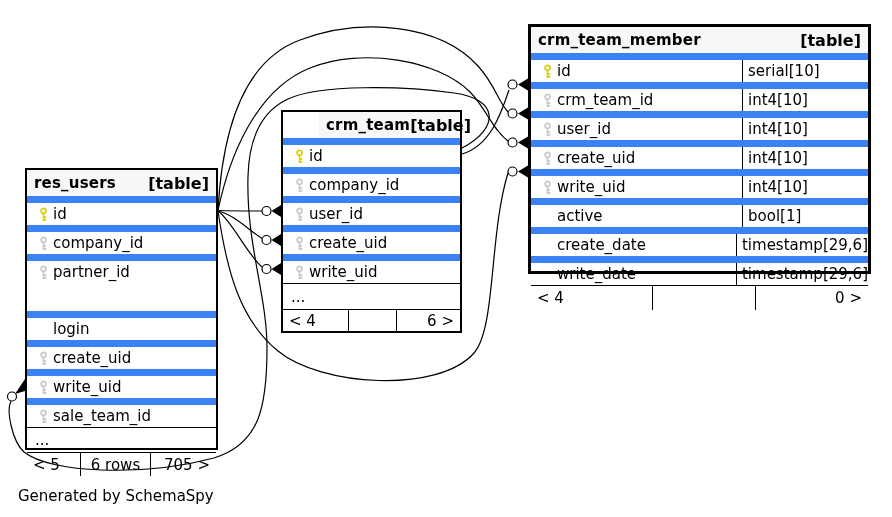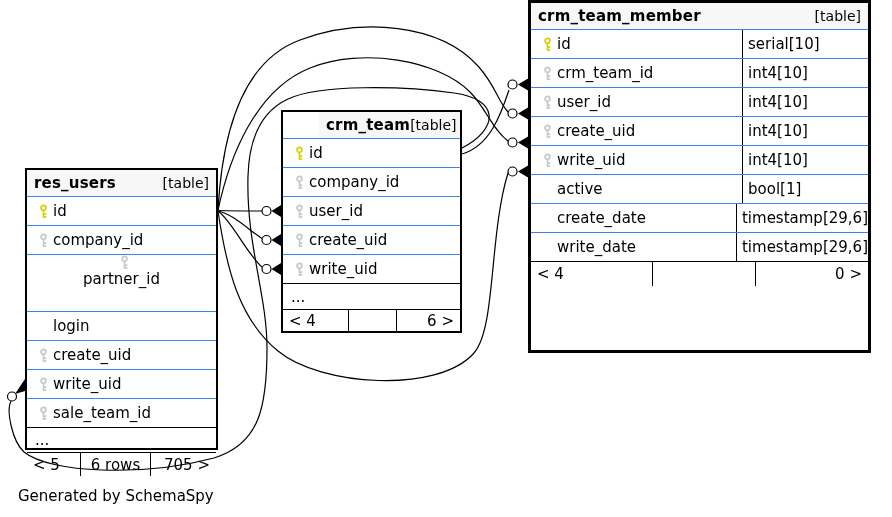--- a/index.html
+++ b/index.html
@@ -5,22 +5,22 @@
   html,body{margin:0;padding:0;background:#ffffff;}
   #canvas{position:relative;width:892px;height:517px;background:#ffffff;
           font-family:"DejaVu Sans","Liberation Sans",sans-serif;color:#000;overflow:hidden;}
 
   
   .tbl{position:absolute;background:#fff;border:2px solid #000;box-sizing:border-box;}
   .tbl.focal{border-width:3px;}
   .thead{display:flex;justify-content:space-between;align-items:center;background:#f7f7f7;
          padding:0 7px;box-sizing:border-box;}
   .tname{font-weight:bold;font-size:15px;letter-spacing:0.2px;cursor:pointer;}
-  .ttag{font-size:14px;}
-  .trow{display:flex;align-items:center;border-top:1px solid #3b82f6;box-sizing:border-box;}
+  .ttag{font-size:16px;font-weight:bold;}
+  .trow{display:flex;align-items:center;border-top:7px solid #3b82f6;box-sizing:border-box;}
   .keyslot{width:20px;min-width:20px;display:flex;justify-content:center;align-items:center;margin-left:6px;}
   .cname{font-size:15px;white-space:nowrap;}
   .namecell{display:flex;align-items:center;box-sizing:border-box;height:100%;}
   .typecell{border-left:1px solid #000;flex:1;height:100%;display:flex;align-items:center;
             padding-left:5px;font-size:15px;box-sizing:border-box;}
   .ellipsisrow{border-top:1px solid #000;font-size:15px;display:flex;align-items:center;
                padding-left:8px;box-sizing:border-box;}
   .tfoot{display:flex;border-top:1px solid #000;box-sizing:border-box;font-size:15px;}
   .fcell{display:flex;align-items:center;box-sizing:border-box;padding:0 6px;}
   .fcell.mid,.fcell.right{border-left:1px solid #000;}
@@ -98,21 +98,21 @@
     </div>
     <div class="trow" style="height:29px;">
       <span class="keyslot key fk">
           <svg width="11" height="15" viewBox="0 0 11 15">
             <circle class="kstroke" cx="5.5" cy="3.8" r="2.5" fill="none" stroke-width="1.7"></circle>
             <path class="kstroke" d="M5.5 6.3 V14 M5.5 10.2 h2.8 M5.5 12.8 h2.8" stroke-width="1.7"></path>
           </svg>
         </span>
       <span class="cname">company_id</span>
     </div>
-    <div class="trow" style="height:29px;flex-direction:column;">
+    <div class="trow" style="height:29px;">
       <span class="keyslot key fk">
           <svg width="11" height="15" viewBox="0 0 11 15">
             <circle class="kstroke" cx="5.5" cy="3.8" r="2.5" fill="none" stroke-width="1.7"></circle>
             <path class="kstroke" d="M5.5 6.3 V14 M5.5 10.2 h2.8 M5.5 12.8 h2.8" stroke-width="1.7"></path>
           </svg>
         </span>
       <span class="cname">partner_id</span>
     </div>
     <div class="trow" style="height:29px;margin-top:28px;">
       <span class="keyslot"></span>
@@ -204,21 +204,21 @@
       <span class="cname">write_uid</span>
     </div>
     <div class="ellipsisrow" style="height:26px;">...</div>
     <div class="tfoot" style="height:22px;">
       <span class="fcell" style="width:65px;">&lt; 4</span>
       <span class="fcell mid" style="width:48px;"></span>
       <span class="fcell right" style="flex:1;">6 &gt;</span>
     </div>
   </div>
 
-  <div class="tbl focal" style="left:528px;top:0;width:343px;height:353px;">
+  <div class="tbl focal" style="left:528px;top:24px;width:343px;height:250px;">
     <div class="thead" style="height:26px;">
       <span class="tname">crm_team_member</span>
       <span class="ttag">[table]</span>
     </div>
     <div class="trow" style="height:29px;">
       <span class="namecell" style="width:211px;">
         <span class="keyslot key pk">
             <svg width="11" height="15" viewBox="0 0 11 15">
               <circle class="kstroke" cx="5.5" cy="3.8" r="2.5" fill="none" stroke-width="1.7"></circle>
               <path class="kstroke" d="M5.5 6.3 V14 M5.5 10.2 h2.8 M5.5 12.8 h2.8" stroke-width="1.7"></path>

